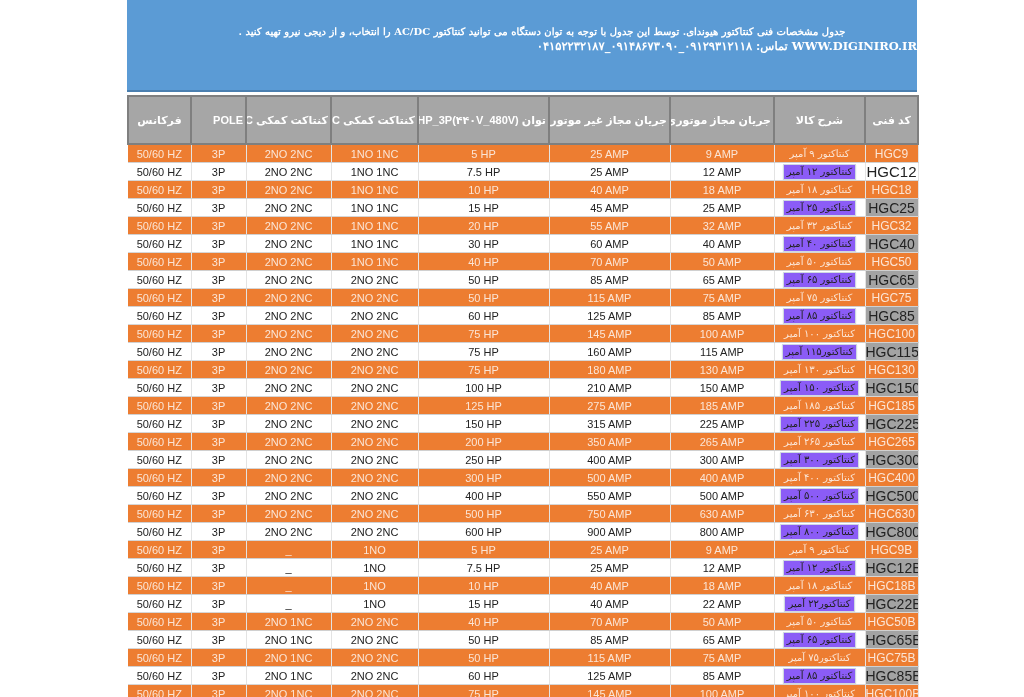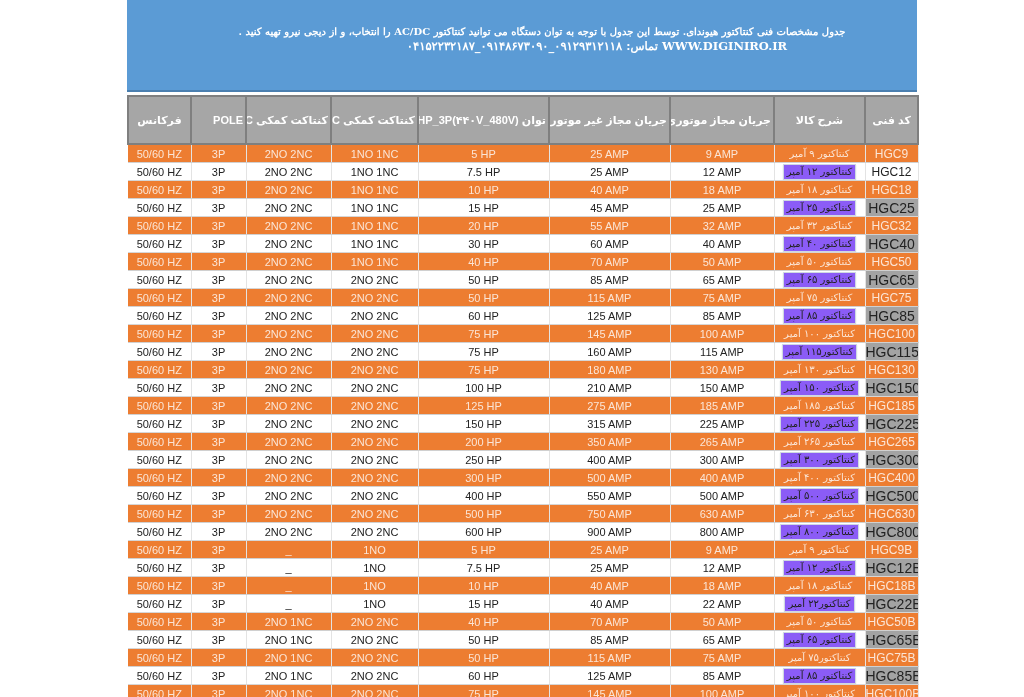--- a/index.html
+++ b/index.html
@@ -5,36 +5,36 @@
   html, body { margin: 0; padding: 0; background: #ffffff; }
   body { width: 1024px; height: 697px; position: relative; overflow: hidden;
          font-family: "Liberation Sans", "DejaVu Sans", sans-serif; }
   .sheet { position: absolute; left: 127px; top: 0; width: 790px; }
   .banner { height: 92px; background: #5b9bd5; border-bottom: 2px solid #4a7fb0;
             box-sizing: border-box; color: #ffffff; direction: rtl; text-align: center;
             padding-top: 24px; font-family: "DejaVu Serif", serif; }
   .banner .line { font-size: 10px; line-height: 15px; font-weight: bold; white-space: nowrap; }
   .banner .line.l1 { padding-left: 40px; }
   .banner .line.l2 { padding-left: 150px; }
-  .banner .line.l3 { padding-left: 150px; font-size: 11.5px; }
+  .banner .line.l3 { padding-left: 150px; font-size: 11.5px; text-align: right; }
   table { border-collapse: collapse; width: 790px; table-layout: fixed; margin-top: 3px; }
   th { background: #a6a6a6; color: #ffffff; height: 30px; font-size: 11px; font-weight: bold;
        border: 2px solid #7f7f7f; padding: 8px 2px; white-space: nowrap; overflow: hidden; }
   th.ltr { direction: ltr; text-align: right; }
   th.rtl { direction: rtl; }
   td { height: 17px; padding: 0; font-size: 11px; text-align: center; white-space: nowrap;
        overflow: hidden; border-right: 1px solid #e3e3e3; }
   tr.orange td { background: #ed7d31; color: #fbe5d6; border-bottom: 1px solid #d0d0d0; }
   tr.white td { background: #ffffff; color: #222222; border-bottom: 1px solid #d6d6d6; }
   td.desc { direction: rtl; font-family: "DejaVu Sans", sans-serif; font-size: 10px; }
   tr.white td.desc .box { display: inline-block; border: 1px solid #cfd8e2; padding: 0 3px;
        background: #8b5cf6; line-height: 14px; box-shadow: 0 1px 1px #c9d3dd; }
   tr.white td.code.hl { background: #a3a3a3; font-size: 14px; }
   tr.orange td.code { font-size: 12px; }
-  tr.white td.code { font-size: 12px; }
+  tr.white td.code { font-size: 15px; }
 </style>
 </head>
 <body>
 
 <div class="sheet">
   <div class="banner">
     <div class="line l1">جدول مشخصات فنی کنتاکتور هیوندای. توسط این جدول با توجه به توان دستگاه می توانید کنتاکتور AC/DC را انتخاب، و از دیجی نیرو تهیه کنید .</div>
     <div class="line l3">WWW.DIGINIRO.IR تماس: ۰۹۱۲۹۳۱۲۱۱۸_۰۹۱۴۸۶۷۳۰۹۰_۰۴۱۵۲۲۳۲۱۸۷</div>
   </div>
 

